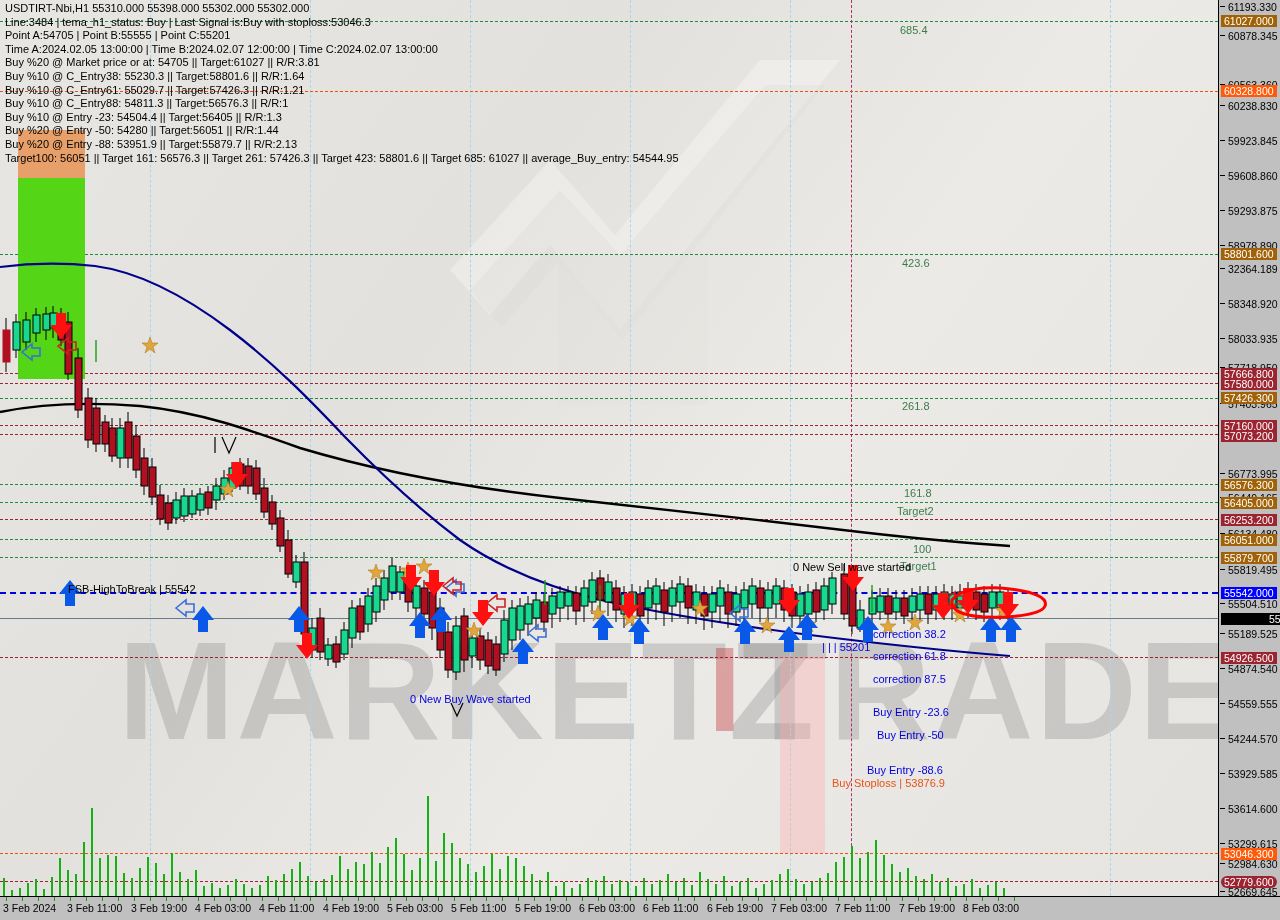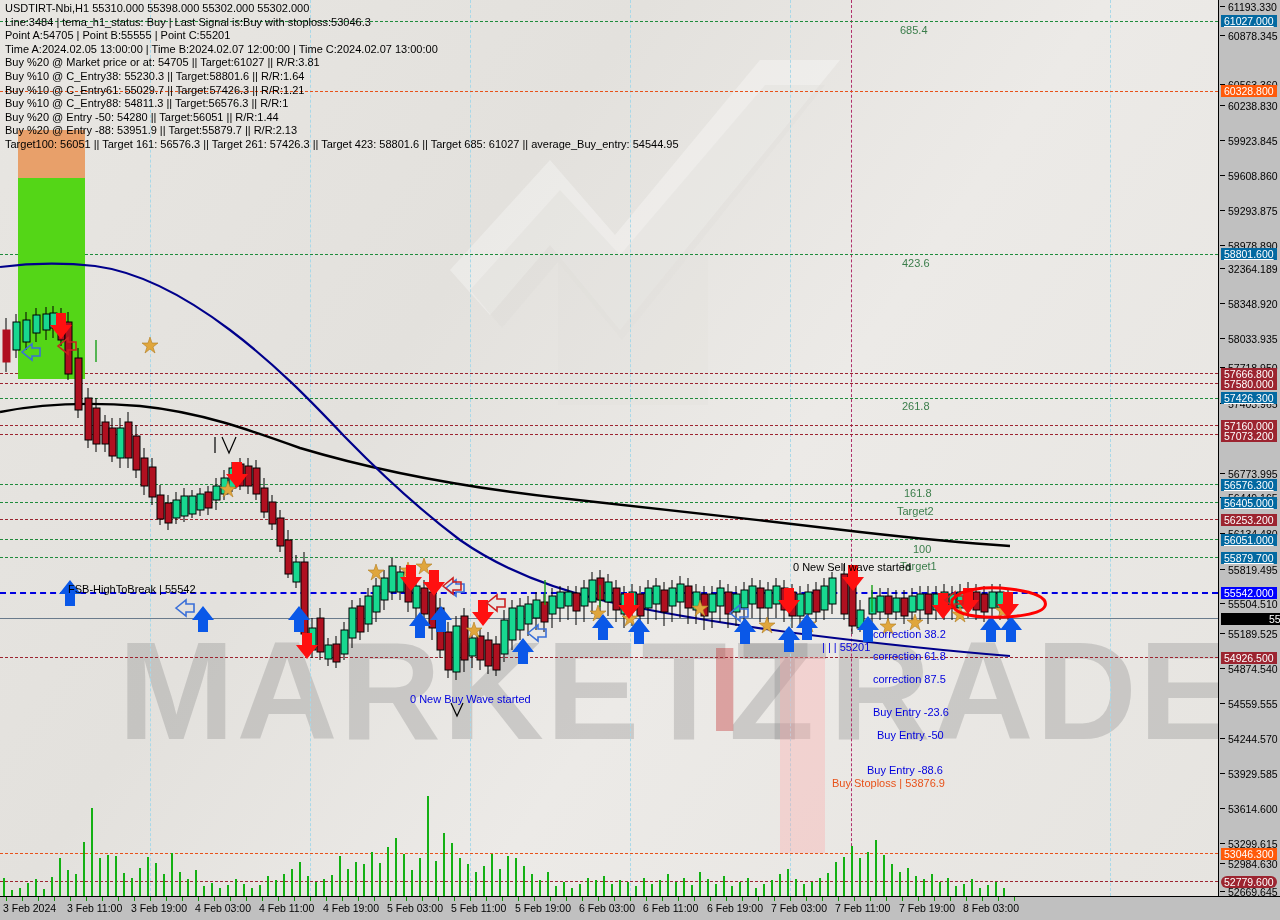--- a/index.html
+++ b/index.html
@@ -126,21 +126,21 @@
     position: absolute;
     left: 2px;
     font-size: 10.5px;
     line-height: 12px;
     height: 12px;
     padding: 0 3px;
     white-space: nowrap;
     font-family: "Liberation Sans", sans-serif;
     color: #fff;
   }
-  .ptag.green  { background: #0369a1; text-decoration: underline; }
+  .ptag.green  { background: #a16207; }
   .ptag.red    { background: #9c2430; }
   .ptag.orange { background: #ff5a0a; }
   .ptag.blue   { background: #0000ff; }
   .ptag.black  { background: #000; }
   
   .tlabel {
     position: absolute;
     top: 5px;
     font-size: 10.5px;
     color: #000;
@@ -959,20 +959,21 @@
 
     <div id="header-info">
       <div>USDTIRT-Nbi,H1  55310.000 55398.000 55302.000 55302.000</div>
       <div>Line:3484 | tema_h1_status: Buy | Last Signal is:Buy with stoploss:53046.3</div>
       <div>Point A:54705 | Point B:55555 | Point C:55201</div>
       <div>Time A:2024.02.05 13:00:00 | Time B:2024.02.07 12:00:00 | Time C:2024.02.07 13:00:00</div>
       <div>Buy %20 @ Market price or at: 54705 || Target:61027 || R/R:3.81</div>
       <div>Buy %10 @ C_Entry38: 55230.3 || Target:58801.6 || R/R:1.64</div>
       <div>Buy %10 @ C_Entry61: 55029.7 || Target:57426.3 || R/R:1.21</div>
       <div>Buy %10 @ C_Entry88: 54811.3 || Target:56576.3 || R/R:1</div>
+      <div>Buy %10 @ Entry -23: 54504.4 || Target:56405 || R/R:1.3</div>
       <div>Buy %20 @ Entry -50: 54280 || Target:56051 || R/R:1.44</div>
       <div>Buy %20 @ Entry -88: 53951.9 || Target:55879.7 || R/R:2.13</div>
       <div>Target100: 56051 || Target 161: 56576.3 || Target 261: 57426.3 || Target 423: 58801.6 || Target 685: 61027 || average_Buy_entry: 54544.95</div>
     </div>
   </div>
 
   <div id="price-axis">
     <div class="ptick" style="top:1px;">61193.330</div>
     <div class="ptag green" style="top:15px;">61027.000</div>
     <div class="ptick" style="top:30px;">60878.345</div>

